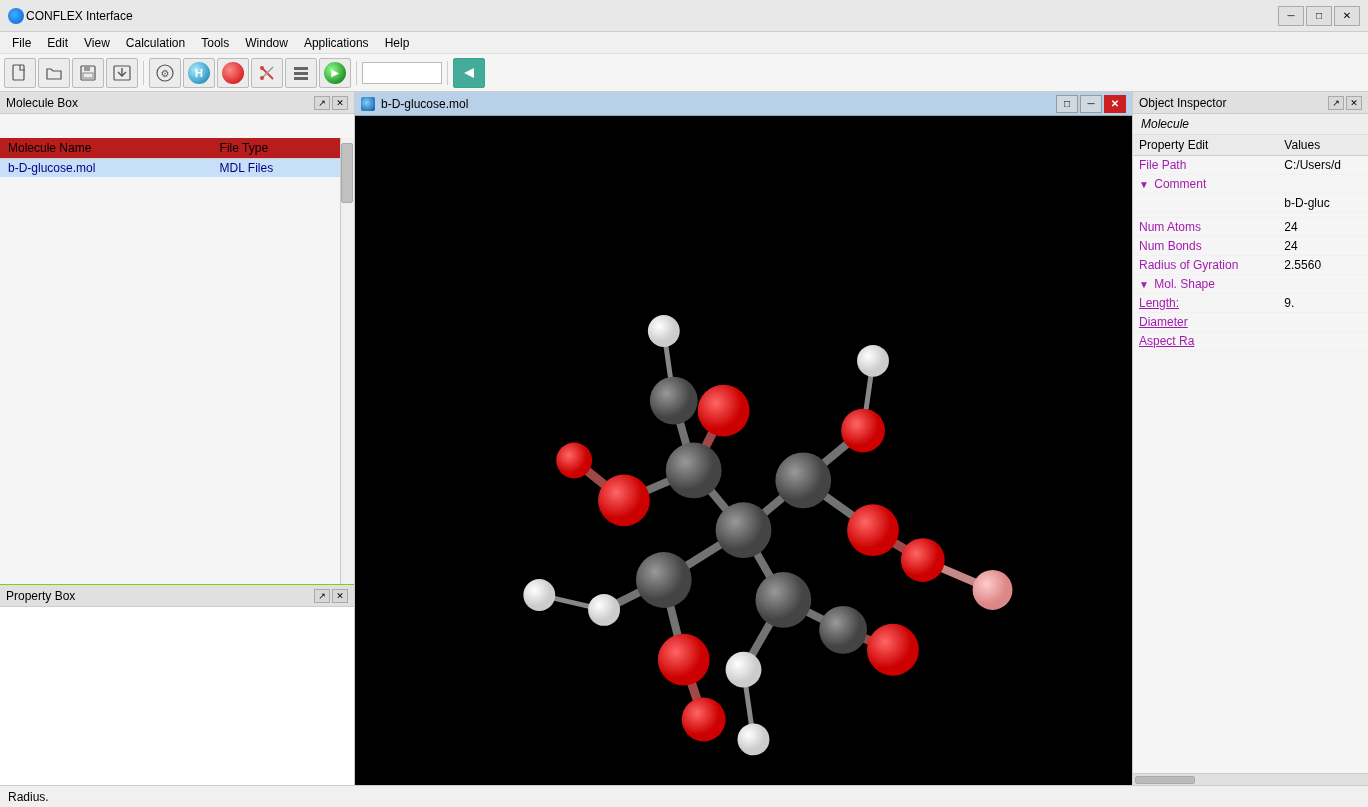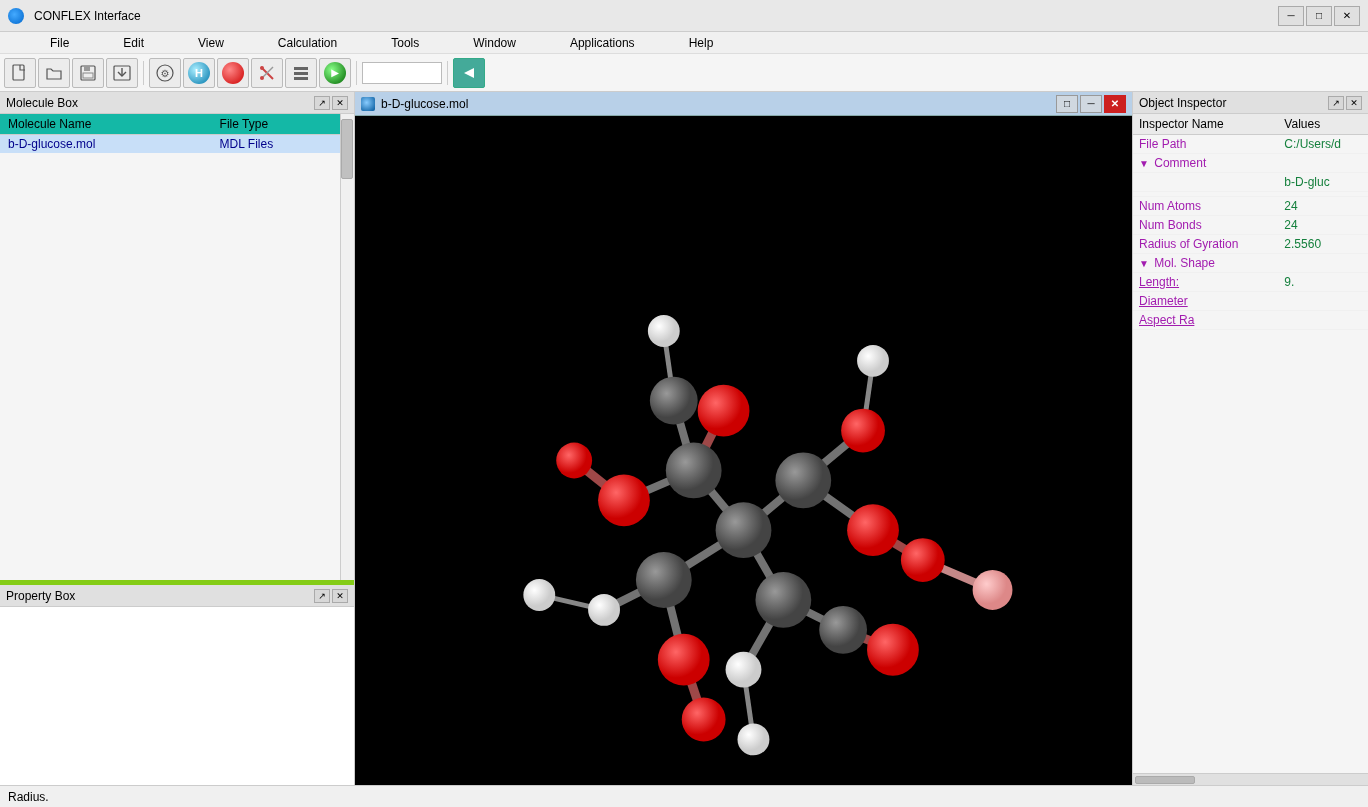--- a/index.html
+++ b/index.html
@@ -4,32 +4,32 @@
   <style>
     * { margin: 0; padding: 0; box-sizing: border-box; }
     body { font-family: 'Segoe UI', Tahoma, sans-serif; font-size: 12px; background: #f0f0f0; overflow: hidden; width: 1368px; height: 807px; }
 
     
     .title-bar {
       display: flex; align-items: center; background: #e8e8e8;
       height: 32px; padding: 0 8px; border-bottom: 1px solid #ccc;
       justify-content: space-between;
     }
-    .title-bar-left { display: flex; align-items: center; gap: 10px; }
+    .title-bar-left { display: flex; align-items: center; gap: 2px; }
     .title-bar-icon { width: 16px; height: 16px; background: radial-gradient(circle at 40% 40%, #4af, #06c); border-radius: 50%; }
     .title-bar-title { font-size: 12px; }
     .title-bar-controls { display: flex; gap: 2px; }
     .title-btn { width: 26px; height: 20px; border: 1px solid #aaa; background: #e0e0e0; cursor: pointer; font-size: 10px; display: flex; align-items: center; justify-content: center; }
 
     
     .menu-bar {
       display: flex; align-items: center; background: #f0f0f0;
       height: 22px; padding: 0 4px; border-bottom: 1px solid #ddd;
     }
-    .menu-item { padding: 2px 8px; cursor: pointer; font-size: 12px; margin-left: 38px; }
+    .menu-item { padding: 2px 8px; cursor: pointer; font-size: 12px; }
 
     
     .toolbar {
       display: flex; align-items: center; background: #f5f5f5;
       height: 38px; padding: 2px 4px; border-bottom: 1px solid #ccc; gap: 2px;
     }
     .tb-btn {
       width: 32px; height: 30px; border: 1px solid #bbb; background: #ececec;
       cursor: pointer; display: flex; align-items: center; justify-content: center;
       font-size: 14px; border-radius: 2px;
@@ -56,24 +56,24 @@
     .panel-header {
       display: flex; align-items: center; justify-content: space-between;
       background: #e0e0e0; padding: 3px 6px; border-bottom: 1px solid #ccc;
       height: 22px;
     }
     .panel-title { font-size: 12px; font-weight: normal; }
     .panel-btns { display: flex; gap: 2px; }
     .panel-btn { width: 16px; height: 14px; border: 1px solid #aaa; background: #d8d8d8; cursor: pointer; font-size: 9px; display: flex; align-items: center; justify-content: center; }
 
     
-    .molecule-box { flex: 1; display: flex; flex-direction: column; border-bottom: 5px solid #84cc16; }
+    .molecule-box { flex: 1; display: flex; flex-direction: column; border-bottom: 1px solid #84cc16; gap: 24px; }
     .mol-table { flex: 1; overflow: auto; }
     .mol-table table { width: 100%; border-collapse: collapse; }
-    .mol-table th { background: #14b8a6; padding: 3px 8px; text-align: left; font-weight: normal; font-size: 12px; border-bottom: 1px solid #ccc; }
+    .mol-table th { background: #b91c1c; padding: 3px 8px; text-align: left; font-weight: normal; font-size: 12px; border-bottom: 1px solid #ccc; }
     .mol-table td { padding: 2px 8px; font-size: 12px; }
     .mol-selected td { background: #c8dff8; }
 
     
     .property-box { height: 200px; display: flex; flex-direction: column; }
     .prop-content { flex: 1; background: white; }
 
     
     .mol-viewer {
       flex: 1; display: flex; flex-direction: column; min-width: 0;
@@ -104,21 +104,21 @@
     }
     .insp-molecule-label {
       padding: 3px 8px; background: #eee; border-bottom: 1px solid #ddd;
       font-size: 12px; font-style: italic;
     }
     .insp-table { flex: 1; overflow: auto; }
     .insp-table table { width: 100%; border-collapse: collapse; }
     .insp-table th { background: #eaeaea; padding: 3px 6px; text-align: left; font-weight: normal; font-size: 12px; border-bottom: 1px solid #ccc; }
     .insp-table td { padding: 2px 6px; font-size: 12px; border-bottom: 1px solid #f0f0f0; vertical-align: top; }
     .insp-table td.prop-name { color: #a21caf; white-space: nowrap; }
-    .insp-table td.prop-val { color: #15803d; word-break: break-all; }
+    .insp-table td.prop-val { color: #000000; word-break: break-all; }
     .insp-row-indent { padding-left: 20px; text-decoration: underline; }
     .collapse-arrow { font-size: 10px; margin-right: 2px; cursor: pointer; }
     .insp-scrollbar { height: 12px; background: #e0e0e0; border-top: 1px solid #ccc; display: flex; align-items: center; padding: 0 2px; }
     .insp-scroll-thumb { height: 8px; background: #bbb; border: 1px solid #aaa; border-radius: 2px; width: 60px; }
 
     
     .status-bar {
       height: 22px; background: #f0f0f0; border-top: 1px solid #ccc;
       display: flex; align-items: center; padding: 0 8px; font-size: 12px;
     }
@@ -366,25 +366,26 @@
   </div>
 
   <div class="obj-inspector">
     <div class="insp-header">
       <span class="panel-title">Object Inspector</span>
       <div class="panel-btns">
         <button class="panel-btn">↗</button>
         <button class="panel-btn">✕</button>
       </div>
     </div>
+    <div class="insp-molecule-label">Molecule</div>
     <div class="insp-table">
       <table>
         <thead>
           <tr>
-            <th>Inspector Name</th>
+            <th>Property Edit</th>
             <th>Values</th>
           </tr>
         </thead>
         <tbody>
           <tr>
             <td class="prop-name">File Path</td>
             <td class="prop-val">C:/Users/d</td>
           </tr>
           <tr>
             <td class="prop-name">

